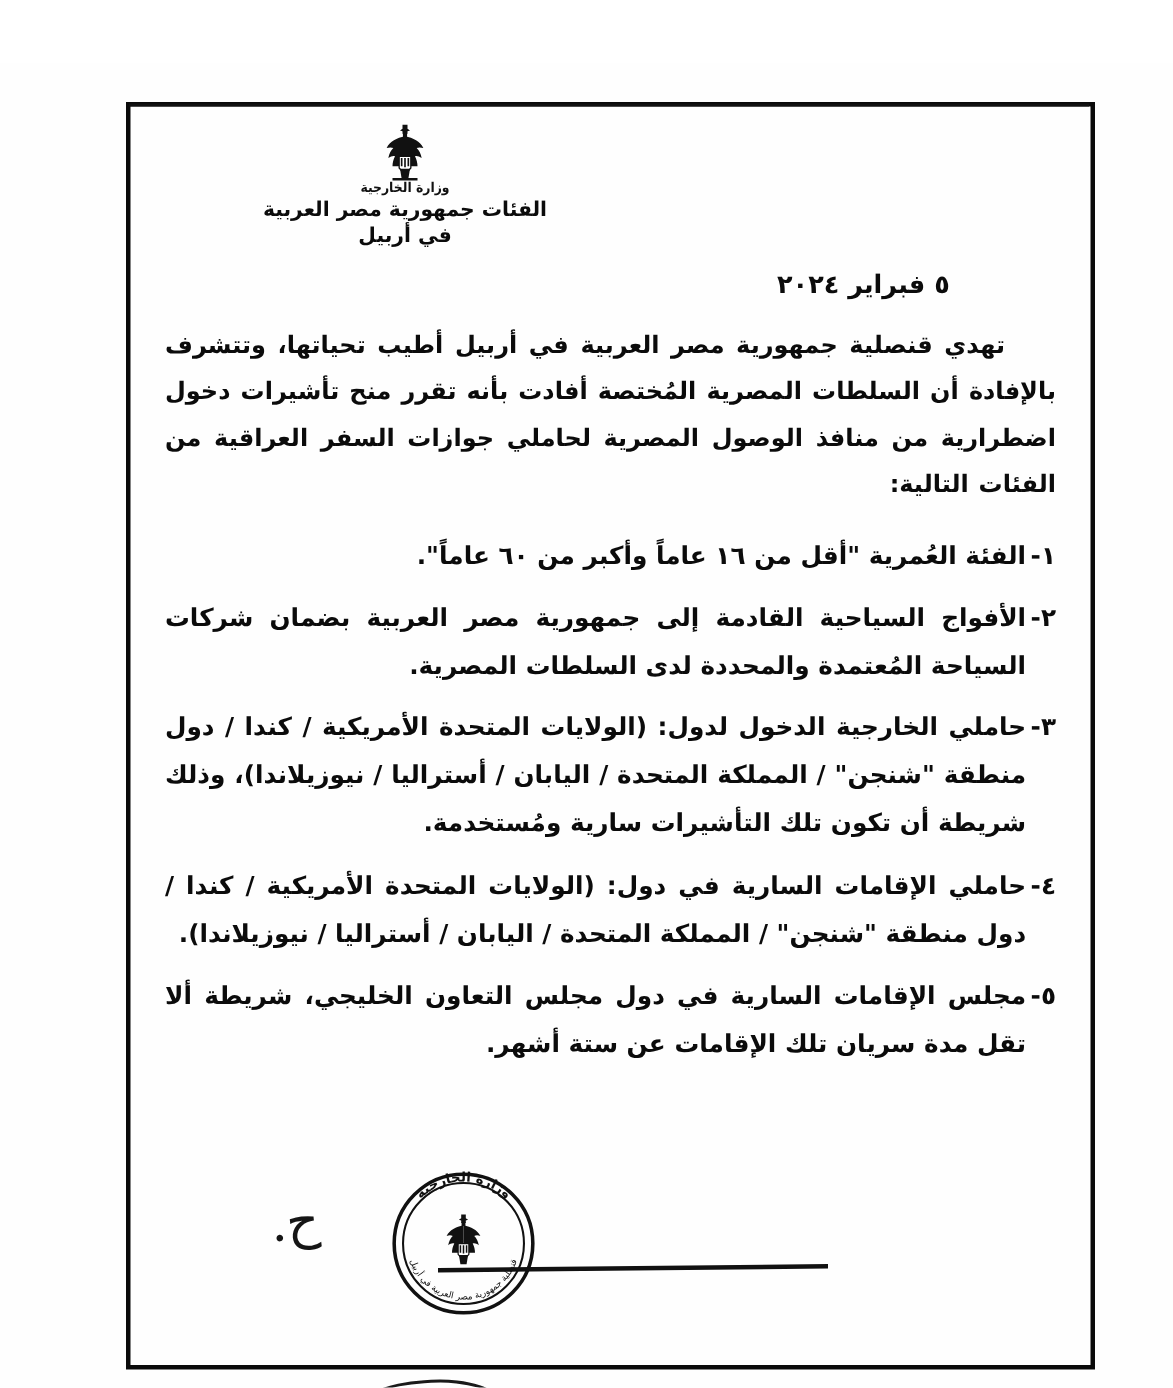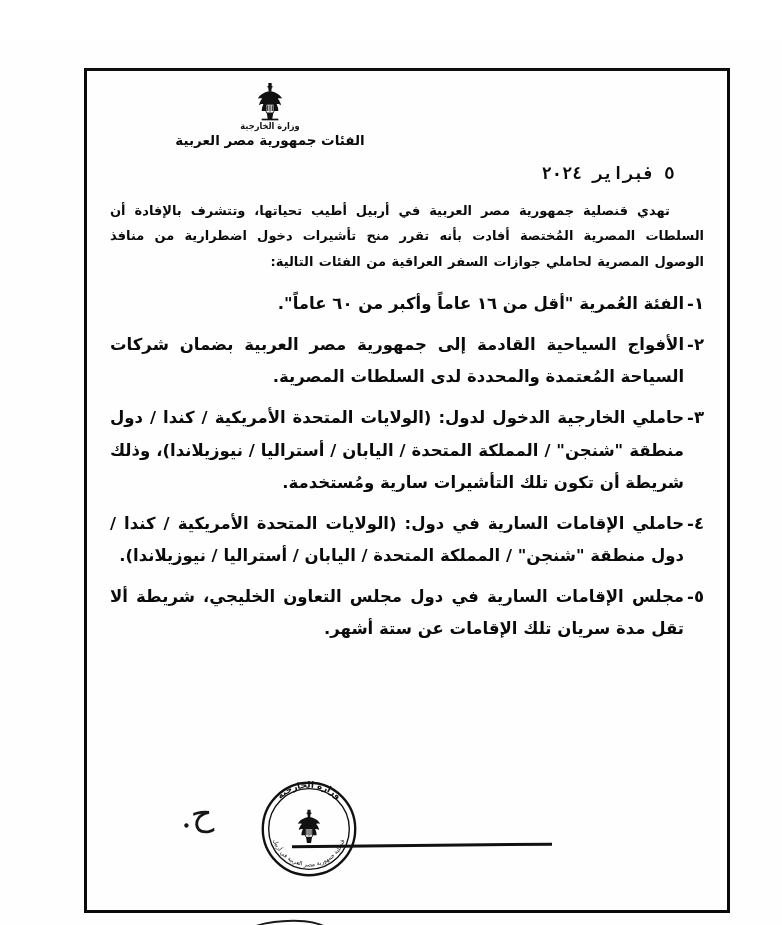--- a/index.html
+++ b/index.html
@@ -98,29 +98,28 @@
   }
 
   
   .date {
     margin-top: 14px;
     font-size: 17px;
     font-weight: 700;
     letter-spacing: 1px;
     padding-right: 6px;
     direction: rtl;
-    text-align: center;
+    text-align: left;
     width: 180px;
-    font-family: Liberation Mono, monospace;
   }
 
   
   .intro {
     margin-top: 14px;
-    font-size: 13px;
+    font-size: 16px;
     font-weight: 700;
     line-height: 1.95;
     text-align: justify;
     text-align-last: right;
     letter-spacing: 0px;
     word-spacing: 1px;
   }
   .intro .indent { display: inline-block; width: 34px; }
 
   ol.clauses {
@@ -241,20 +240,21 @@
             <path d="M25 42 h2 v10 h-2 z M29 42 h2 v11 h-2 z M33 42 h2 v10 h-2 z"></path>
 
             <path d="M24 55 h12 l-2 12 h-8 z"></path>
 
             <rect x="15" y="66" width="30" height="3"></rect>
           </g>
         </svg>
       </div>
       <div class="ministry-line">وزارة الخارجية</div>
       <div class="consulate-line">الفئات جمهورية مصر العربية</div>
+      <div class="city-line">في أربيل</div>
     </div>
 
     <div class="date">٥ فبراير ٢٠٢٤</div>
 
     <p class="intro"><span class="indent"></span><span>تهدي قنصلية جمهورية مصر العربية في أربيل أطيب تحياتها، وتتشرف بالإفادة أن السلطات المصرية المُختصة أفادت بأنه تقرر منح تأشيرات دخول اضطرارية من منافذ الوصول المصرية لحاملي جوازات السفر العراقية من الفئات التالية:</span></p>
 
     <ol class="clauses">
       <li>
         <span class="marker">١-</span>
         <span class="clause-text">الفئة العُمرية "أقل من ١٦ عاماً وأكبر من ٦٠ عاماً".</span>

